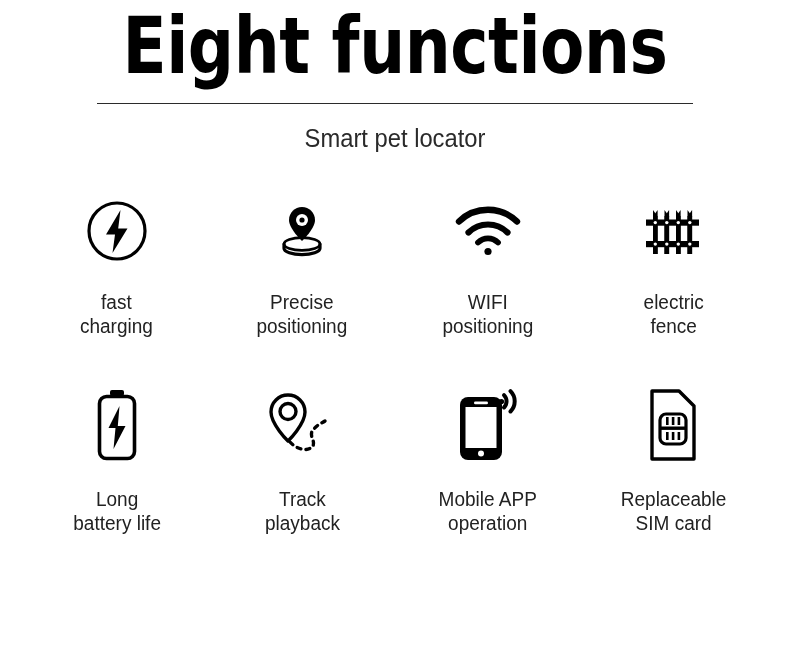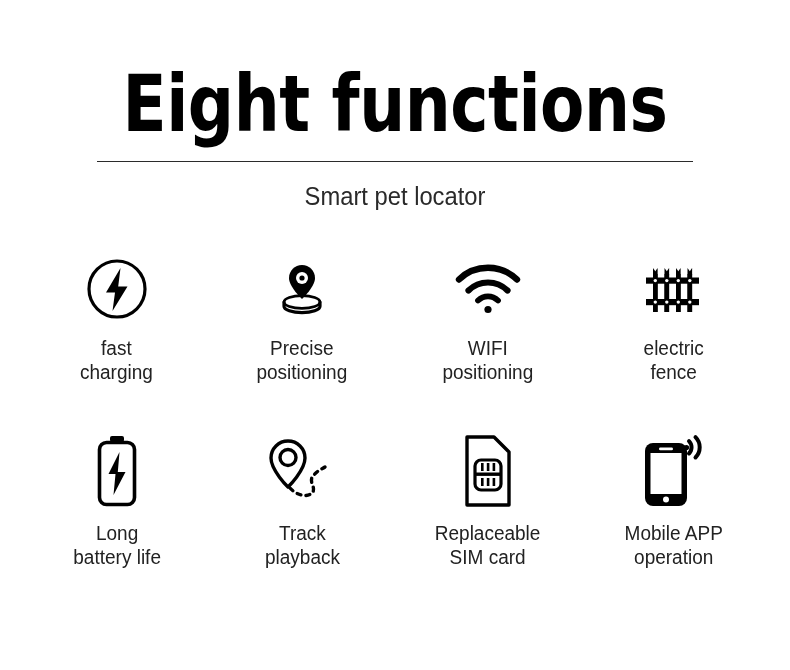--- a/index.html
+++ b/index.html
@@ -17,21 +17,20 @@
   }
   .page {
     width: 790px;
     height: 670px;
     position: relative;
     box-sizing: border-box;
   }
 
   
   .header {
-    padding-top: 58px;
     text-align: center;
   }
   .title {
     font-family: "DejaVu Sans Condensed", "Liberation Sans Narrow", "Liberation Sans", sans-serif;
     font-size: 78px;
     line-height: 92px;
     font-weight: 700;
     letter-spacing: -0.5px;
     color: #000000;
     transform: scaleX(0.92);
@@ -60,20 +59,21 @@
     display: grid;
     grid-template-columns: repeat(4, 1fr);
     grid-row-gap: 48px;
     padding: 0 24px;
     box-sizing: border-box;
   }
   .cell {
     display: flex;
     flex-direction: column;
     align-items: center;
+    gap: 12px;
   }
   .icon-box {
     height: 72px;
     display: flex;
     align-items: center;
     justify-content: center;
   }
   .label {
     margin-top: 11px;
     text-align: center;
@@ -189,46 +189,46 @@
           <circle cx="24" cy="22.5" r="8" fill="none" stroke="#000" stroke-width="3.4"></circle>
           <path d="M26 53c6 7 17 10 22 5s-4-11 1-17 9-7 12-9" fill="none" stroke="#000" stroke-width="3.4" stroke-linecap="round" stroke-dasharray="4 5"></path>
         </svg>
       </div>
       <div class="label">Track
 playback</div>
     </div>
 
     <div class="cell row2">
       <div class="icon-box">
+        <svg width="68" height="74" viewBox="0 0 68 74" aria-hidden="true">
+          <rect x="6" y="9" width="42" height="63" rx="8" fill="#000"></rect>
+          <rect x="11.5" y="19" width="31" height="41" fill="#fff"></rect>
+          <rect x="20" y="13.5" width="14" height="2.8" rx="1.4" fill="#fff"></rect>
+          <circle cx="27" cy="65.5" r="3" fill="#fff"></circle>
+          <path d="M50 19.5c3.4-3.4 3.4-9 0-12.4" fill="none" stroke="#000" stroke-width="4" stroke-linecap="round"></path>
+          <path d="M56.5 23.5c5.6-5.6 5.6-14.8 0-20.4" fill="none" stroke="#000" stroke-width="4" stroke-linecap="round"></path>
+          <circle cx="47.5" cy="13.5" r="2.6" fill="#000"></circle>
+        </svg>
+      </div>
+      <div class="label">Mobile APP
+operation</div>
+    </div>
+
+    <div class="cell row2">
+      <div class="icon-box">
         <svg width="58" height="74" viewBox="0 0 58 74" aria-hidden="true">
           <path d="M8 3h27l15 15v53H8z" fill="none" stroke="#000" stroke-width="3.4" stroke-linejoin="round"></path>
           <rect x="16" y="26" width="26" height="30" rx="6" fill="none" stroke="#000" stroke-width="3.2"></rect>
           <rect x="16" y="38.5" width="26" height="3.4" fill="#000"></rect>
           <rect x="22" y="29" width="2.6" height="8" fill="#000"></rect>
           <rect x="27.8" y="29" width="2.6" height="8" fill="#000"></rect>
           <rect x="33.6" y="29" width="2.6" height="8" fill="#000"></rect>
           <rect x="22" y="44" width="2.6" height="8" fill="#000"></rect>
           <rect x="27.8" y="44" width="2.6" height="8" fill="#000"></rect>
           <rect x="33.6" y="44" width="2.6" height="8" fill="#000"></rect>
         </svg>
       </div>
       <div class="label">Replaceable
 SIM card</div>
     </div>
 
-    <div class="cell row2">
-      <div class="icon-box">
-        <svg width="68" height="74" viewBox="0 0 68 74" aria-hidden="true">
-          <rect x="6" y="9" width="42" height="63" rx="8" fill="#000"></rect>
-          <rect x="11.5" y="19" width="31" height="41" fill="#fff"></rect>
-          <rect x="20" y="13.5" width="14" height="2.8" rx="1.4" fill="#fff"></rect>
-          <circle cx="27" cy="65.5" r="3" fill="#fff"></circle>
-          <path d="M50 19.5c3.4-3.4 3.4-9 0-12.4" fill="none" stroke="#000" stroke-width="4" stroke-linecap="round"></path>
-          <path d="M56.5 23.5c5.6-5.6 5.6-14.8 0-20.4" fill="none" stroke="#000" stroke-width="4" stroke-linecap="round"></path>
-          <circle cx="47.5" cy="13.5" r="2.6" fill="#000"></circle>
-        </svg>
-      </div>
-      <div class="label">Mobile APP
-operation</div>
-    </div>
-
   </div>
 </div>
 
 </body></html>

